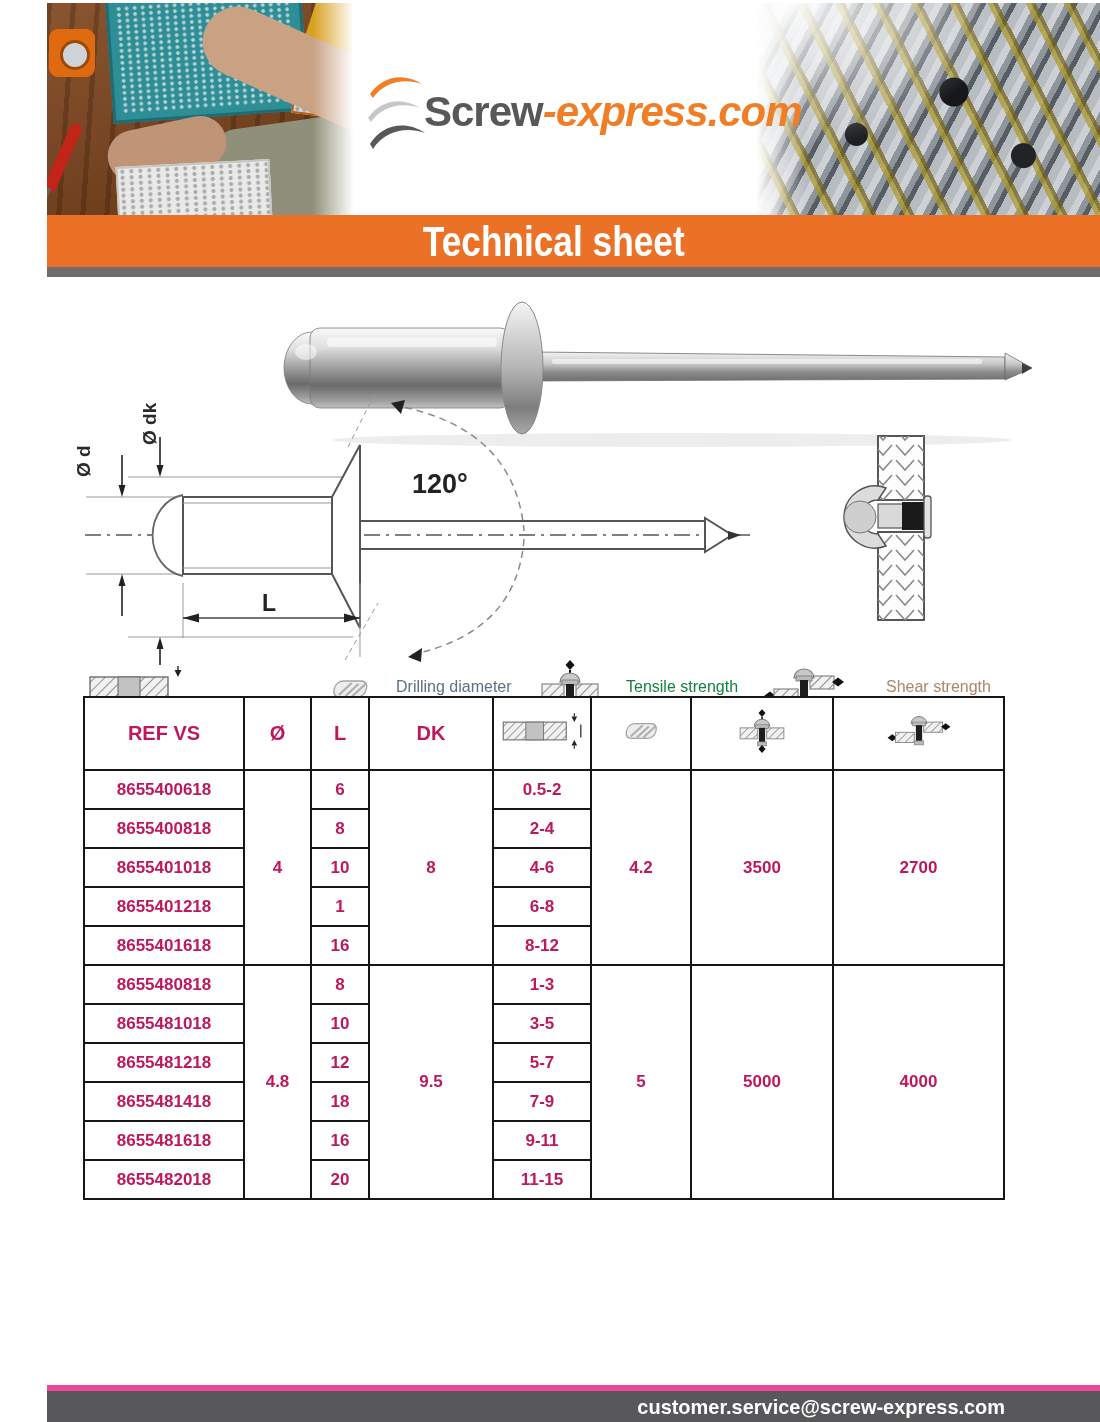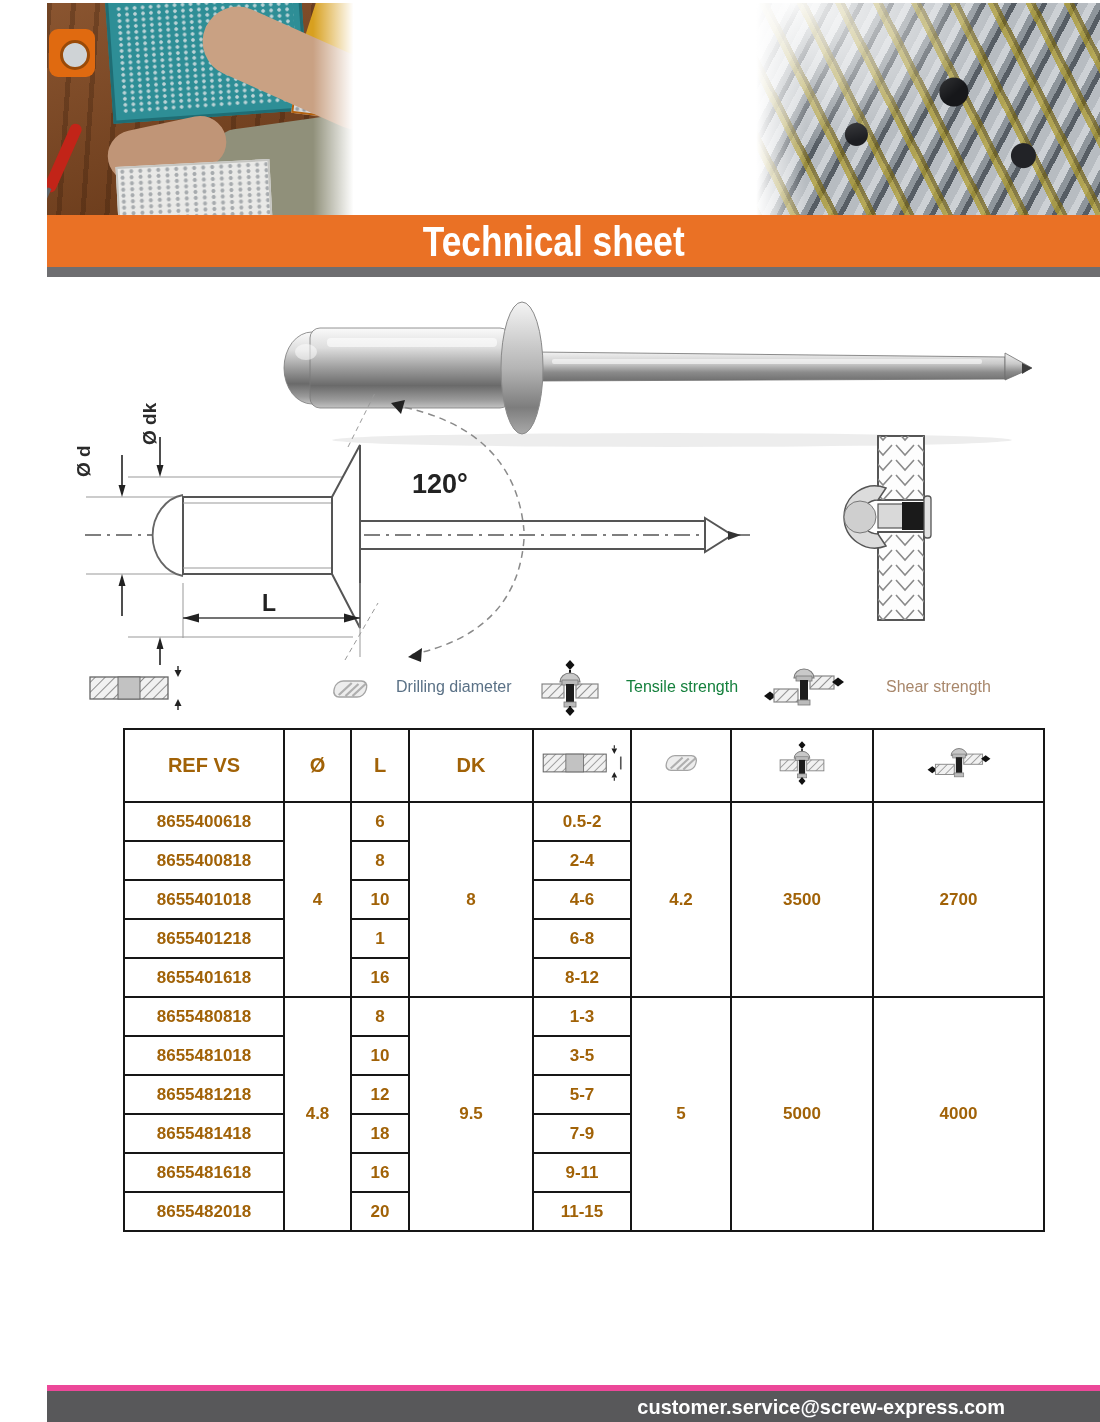--- a/index.html
+++ b/index.html
@@ -60,22 +60,22 @@
 
   .banner{left:47px;top:215px;width:1053px;height:52px;display:flex;align-items:center;
      justify-content:center;padding-right:40px;box-sizing:border-box;}
   .banner-title{color:#fff;font-weight:bold;font-size:43px;transform:scaleX(.82);white-space:nowrap;}
   .banner-strip{left:47px;top:267px;width:1053px;height:10px;}
 
   
   .legend-label{font-size:16px;white-space:nowrap;}
 
   
-  table.spec{position:absolute;left:83px;top:728px;border-collapse:collapse;table-layout:fixed;
-     font-weight:bold;color:#a16207;margin-left:40px;}
+  table.spec{position:absolute;left:83px;top:696px;border-collapse:collapse;table-layout:fixed;
+     font-weight:bold;color:#be185d;}
   table.spec th,table.spec td{border:2px solid #161616;text-align:center;vertical-align:middle;
      padding:0;background:#fff;}
   table.spec th{height:71px;font-size:20px;}
   table.spec td{height:37px;font-size:17px;border-radius:14px;}
   td.num{font-size:18px;}
 
   .footer{left:47px;top:1385px;width:1053px;height:37px;display:flex;align-items:center;
      justify-content:flex-end;padding-right:95px;box-sizing:border-box;border-top:6px solid #ec4899;}
   .footer-email{color:#fff;font-weight:bold;font-size:21px;transform:scaleX(.95);transform-origin:right center;}
 
@@ -132,20 +132,28 @@
     <div class="pl-hand2"></div>
     <div class="pl-tray"></div>
     <div class="fade"></div>
   </div>
 
   <div class="abs photo-right">
     <div class="shine"></div>
       <div class="fadeL"></div>
   </div>
 
+  <div class="abs logo">
+    <svg class="logo-arcs" viewBox="0 0 58 88">
+      <path d="M2,22 C14,4 36,0 54,12 C36,6 16,10 5,26 Z" fill="#f07e26"></path>
+      <path d="M0,46 C12,28 34,24 52,36 C34,30 14,34 3,50 Z" fill="#c7c7c7"></path>
+      <path d="M2,72 C14,52 38,48 57,61 C38,54 16,59 5,77 Z" fill="#58585a"></path>
+    </svg>
+    <div class="logo-text"><span class="logo-dark">Screw</span><span class="logo-orange">-express.com</span></div>
+  </div>
 
   <div class="abs banner" style="background: rgb(234, 113, 37);">
     <span class="banner-title">Technical sheet</span>
   </div>
   <div class="abs banner-strip" style="background: rgb(110, 110, 113);"></div>
 
   <svg class="abs" style="left:272px;top:288px" width="770" height="165" viewBox="0 0 770 165">
     <ellipse cx="400" cy="152" rx="340" ry="7" fill="rgba(0,0,0,0.07)"></ellipse>
     <polygon points="262,64 733,69 733,91 262,93" fill="url(#stemG)" stroke="#6f6f6f" stroke-width="0.8"></polygon>
     <polygon points="733,65 760,80 733,92" fill="url(#stemG)" stroke="#6f6f6f" stroke-width="0.8"></polygon>

